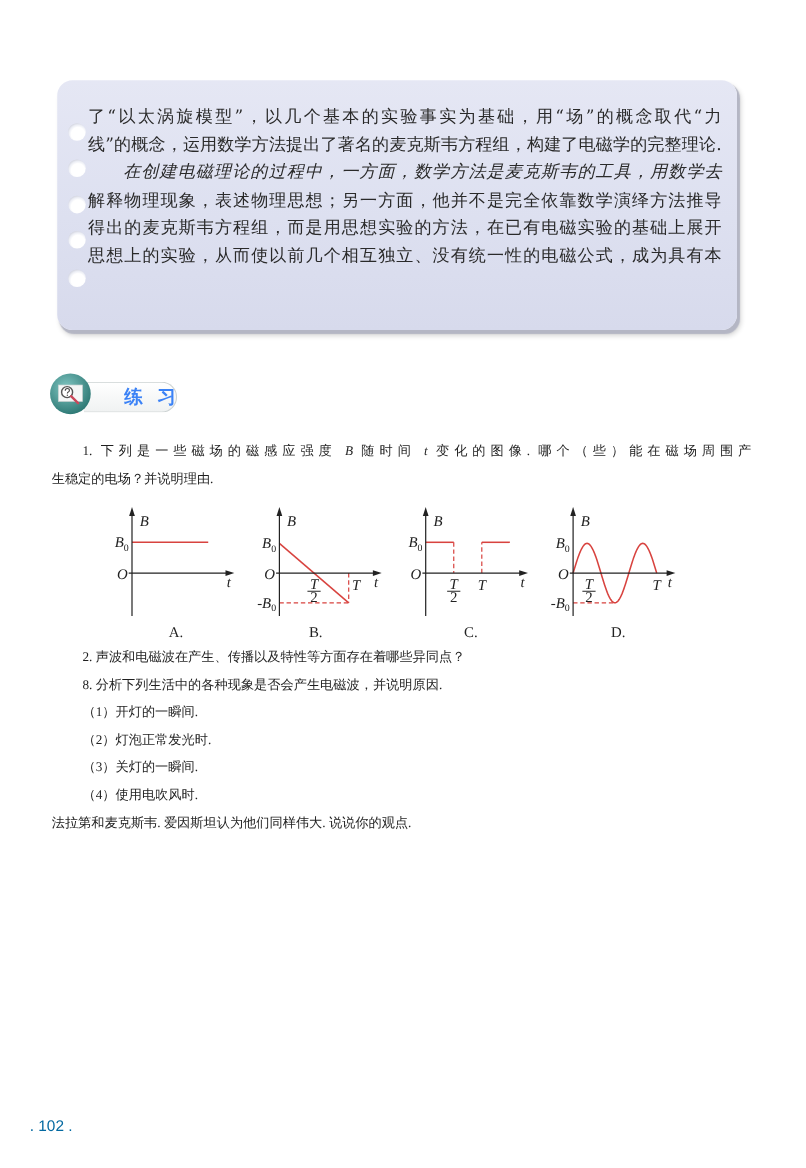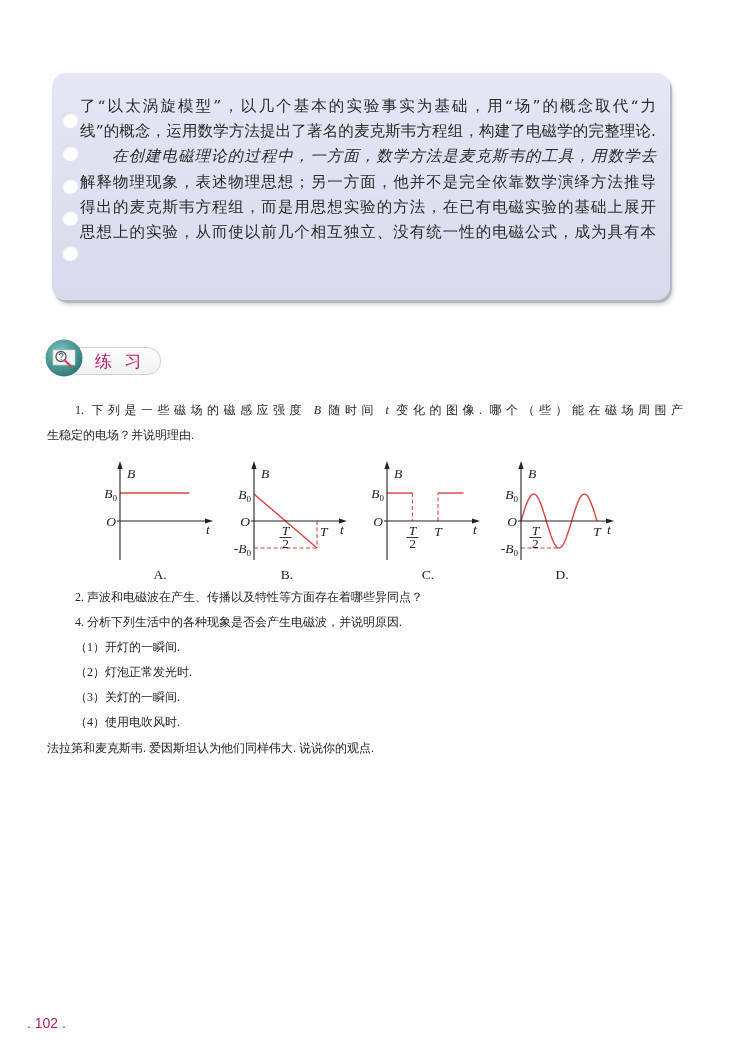--- a/index.html
+++ b/index.html
@@ -29,22 +29,22 @@
   .box-text .ln.indent { padding-left: 32px; font-style: italic; }
 
   
   .ex-pill {
     position: absolute; left: 76px; top: 347px; width: 84px; height: 26px;
     border: 1.5px solid #cdd3d3; border-left: none; border-radius: 0 14px 14px 0;
     background: linear-gradient(180deg, #ffffff, #f0f2f2);
   }
   .ex-icon { position: absolute; left: 45px; top: 339px; width: 38px; height: 38px; }
   .ex-title {
-    position: absolute; left: 95px; top: 349px; font-size: 17px; font-weight: normal;
-    color: #be185d; word-spacing: 7px; font-family: "DejaVu Sans", sans-serif; line-height: 24px;
+    position: absolute; left: 113px; top: 349px; font-size: 17px; font-weight: bold;
+    color: #3b82f6; word-spacing: 7px; font-family: "DejaVu Sans", sans-serif; line-height: 24px;
   }
 
   
   .q { position: absolute; left: 47px; width: 636px; font-size: 12px; line-height: 25.2px; color: #1f1f1f; }
   .q .ln { height: 25.2px; white-space: normal; }
   .q .ln.just { text-align: justify; text-align-last: justify; }
   .q .ln.ind { text-indent: 28px; }
   .q .ln.pad { padding-left: 28px; }
   .i { font-style: italic; font-family: "Liberation Serif", "DejaVu Serif", serif; }
 
@@ -53,21 +53,21 @@
   .axis { stroke: #222; stroke-width: 1.1; }
   .arrow { fill: #222; }
   .series { stroke: #d8433f; stroke-width: 1.4; fill: none; }
   .guide { stroke: #d8433f; stroke-width: 1.1; fill: none; stroke-dasharray: 4 2.5; }
   .frac-bar { stroke: #222; stroke-width: 0.9; }
   .math { font-family: "Liberation Serif", "DejaVu Serif", serif; font-style: italic; font-size: 13.5px; fill: #222; }
   .num { font-style: normal; }
   .caption { font-family: "Liberation Serif", "DejaVu Serif", serif; font-size: 13.5px; fill: #222; }
 
   .page-num {
-    position: absolute; left: 27px; top: 1015px; font-size: 14px; color: #be185d;
+    position: absolute; left: 27px; top: 1015px; font-size: 14px; color: #0369a1;
     font-family: "Liberation Sans", sans-serif;
   }
 </style>
 </head>
 <body>
 
 <div class="reading-box"></div>
 <div class="hole" style="top:112px"></div>
 <div class="hole" style="top:145px"></div>
 <div class="hole" style="top:178px"></div>
@@ -171,21 +171,21 @@
       <text x="535.44" y="535" text-anchor="middle" class="math">T</text>
       <line x1="529.44" y1="537.5" x2="541.44" y2="537.5" class="frac-bar"></line>
       <text x="535.44" y="547.5" text-anchor="middle" class="math num">2</text>
       <text x="597" y="536" text-anchor="middle" class="math">T</text>
       <text x="562" y="579" text-anchor="middle" class="caption">D.</text>
     </g>
 </svg>
 
 <div class="q" style="top:584.5px">
   <div class="ln pad">2. 声波和电磁波在产生、传播以及特性等方面存在着哪些异同点？</div>
-  <div class="ln pad">4. 分析下列生活中的各种现象是否会产生电磁波，并说明原因.</div>
+  <div class="ln pad">8. 分析下列生活中的各种现象是否会产生电磁波，并说明原因.</div>
   <div class="ln pad">（1）开灯的一瞬间.</div>
   <div class="ln pad">（2）灯泡正常发光时.</div>
   <div class="ln pad">（3）关灯的一瞬间.</div>
   <div class="ln pad">（4）使用电吹风时.</div>
   <div class="ln">法拉第和麦克斯韦. 爱因斯坦认为他们同样伟大. 说说你的观点.</div>
 </div>
 
 <div class="page-num">. 102 .</div>
 
 </body></html>

